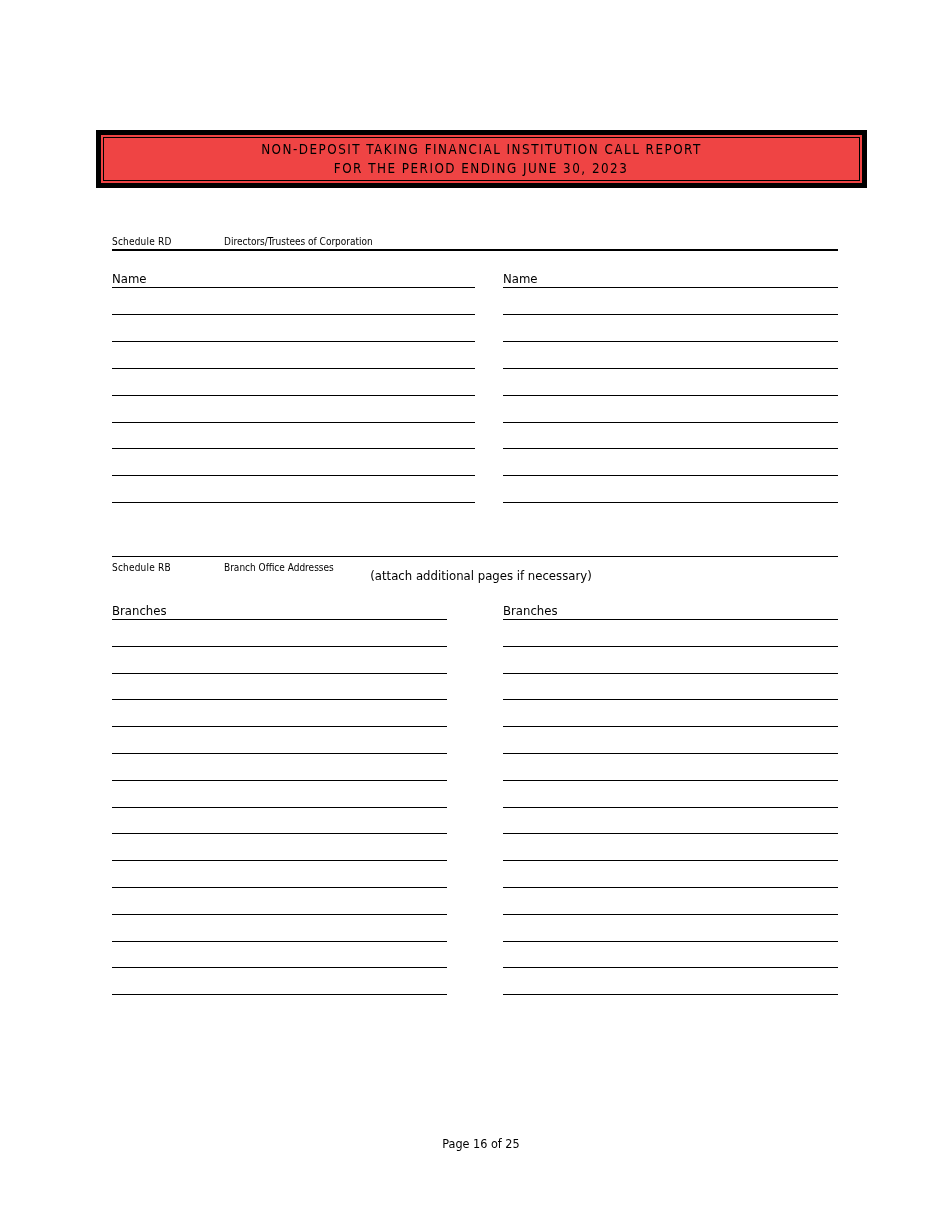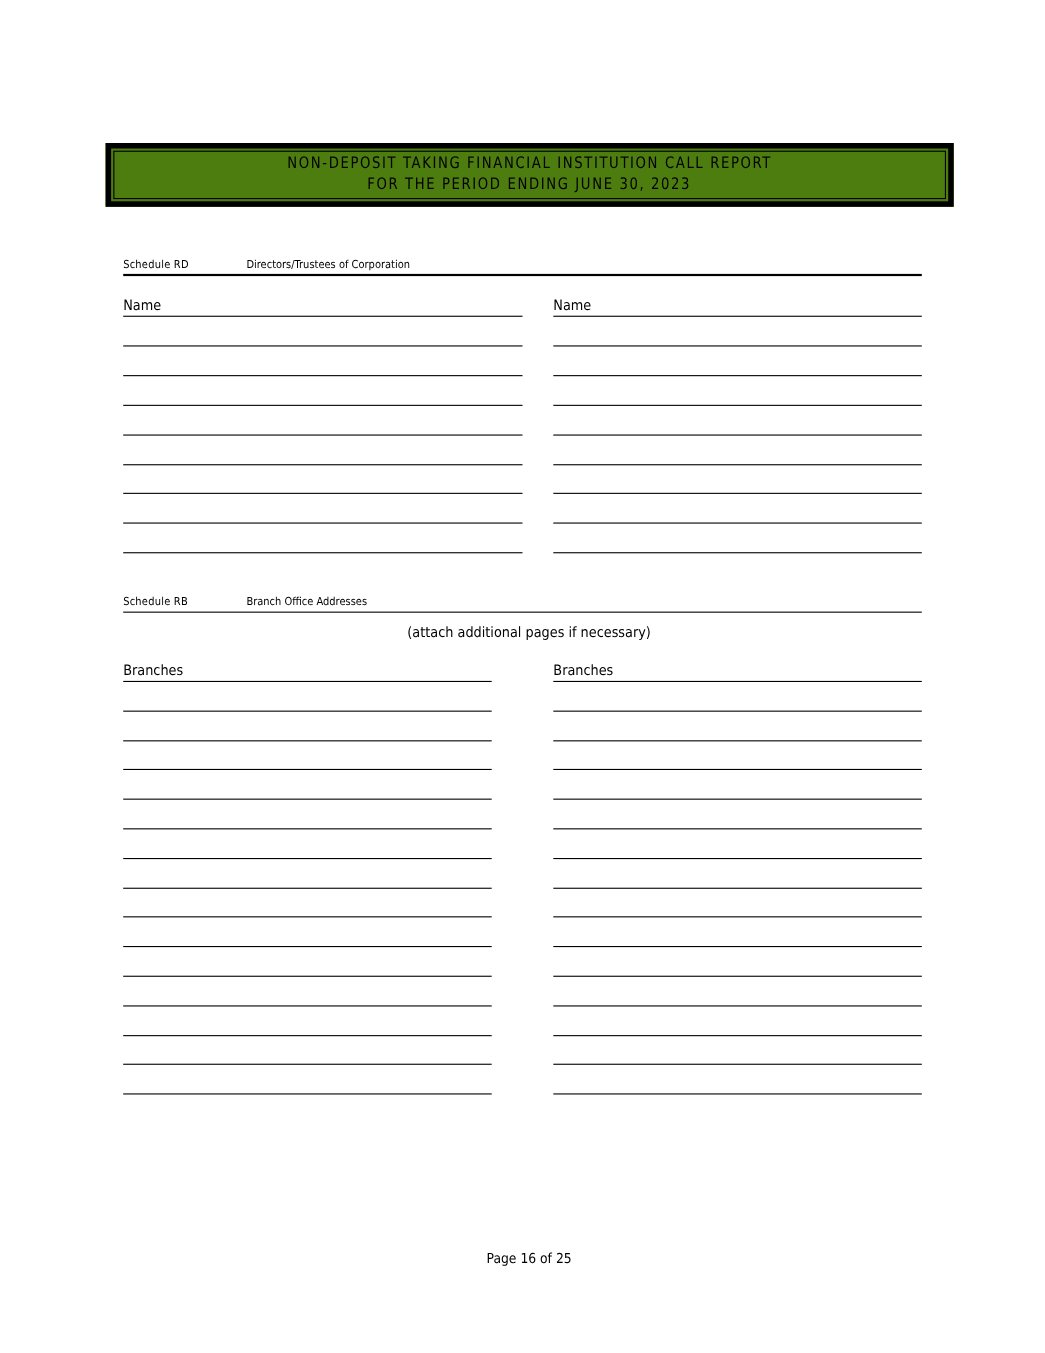--- a/index.html
+++ b/index.html
@@ -15,21 +15,21 @@
       font-family: "DejaVu Sans Condensed", "DejaVu Sans", sans-serif;
       color: #000;
     }
     .title-box {
       position: absolute;
       left: 96px;
       top: 130px;
       width: 761px;
       height: 48px;
       border: 5px solid #000;
-      background: #4d7c0f;
+      background: #ef4444;
     }
     .title-inner {
       position: absolute;
       left: 2px;
       top: 2px;
       right: 2px;
       bottom: 2px;
       border: 1px solid #000;
       display: flex;
       flex-direction: column;
@@ -145,21 +145,21 @@
 <div class="line" style="top: 43.9px;"></div>
     <div class="line" style="top: 70.8px;"></div>
     <div class="line" style="top: 97.7px;"></div>
     <div class="line" style="top: 124.6px;"></div>
     <div class="line" style="top: 151.5px;"></div>
     <div class="line" style="top: 178.4px;"></div>
     <div class="line" style="top: 205.3px;"></div>
     <div class="line" style="top: 232.2px;"></div>
   </div>
 
-<div class="sched-head" style="top:539px;">
+<div class="sched-head" style="top:559px;">
   <span class="code">Schedule RB</span><span class="title">Branch Office Addresses</span>
 </div>
 <div class="rule-thin" style="top:556px;"></div>
 <div class="note" style="top:568px;">(attach additional pages if necessary)</div>
 
 <div class="col" id="rb-left" style="left:112px; width:335px; top:602px; height:400px;">
   <span class="col-label" style="top:1px;">Branches</span>
   <div class="line" style="top:17px;"></div>
 <div class="line" style="top: 43.8px;"></div>
     <div class="line" style="top: 70.6px;"></div>

